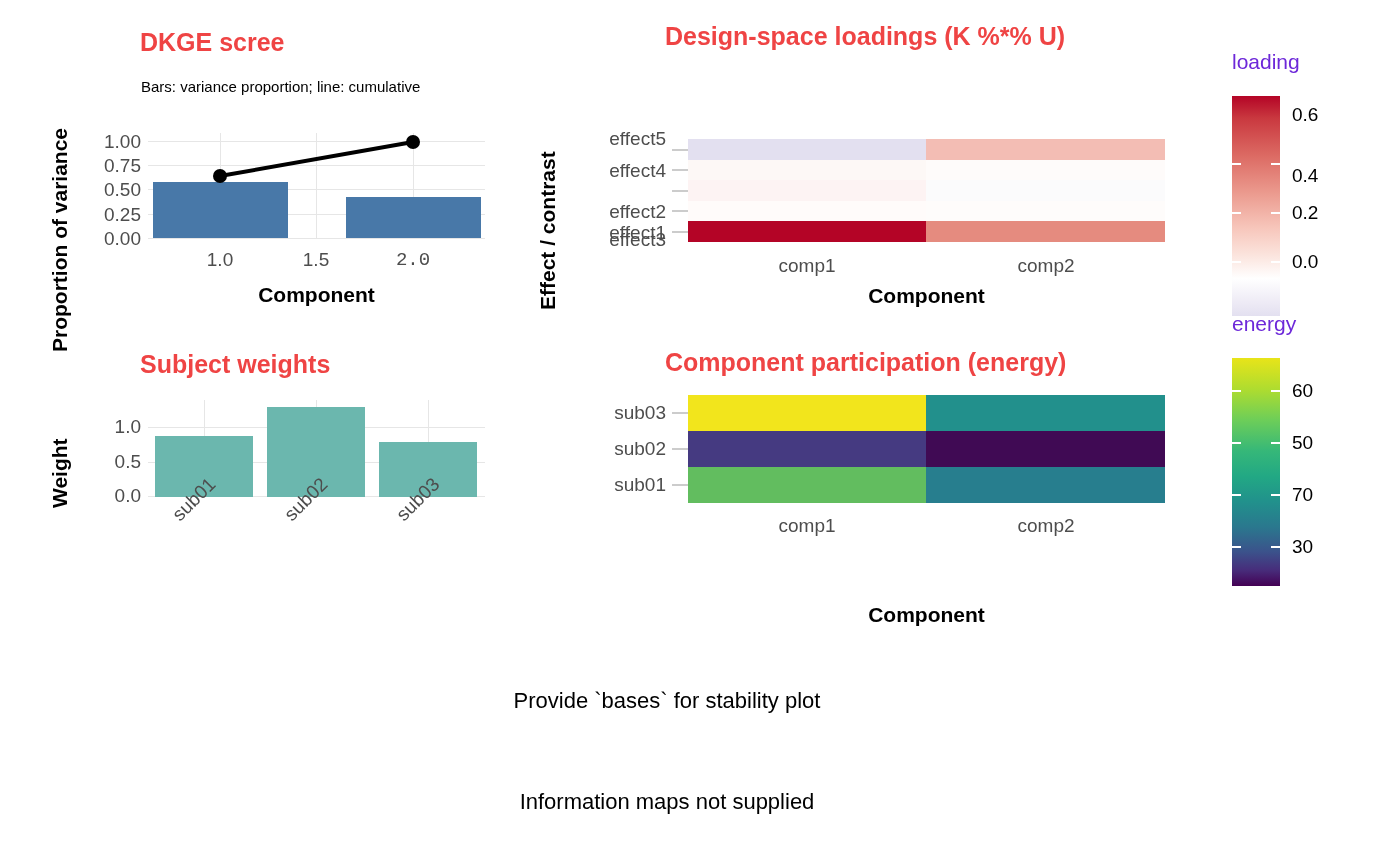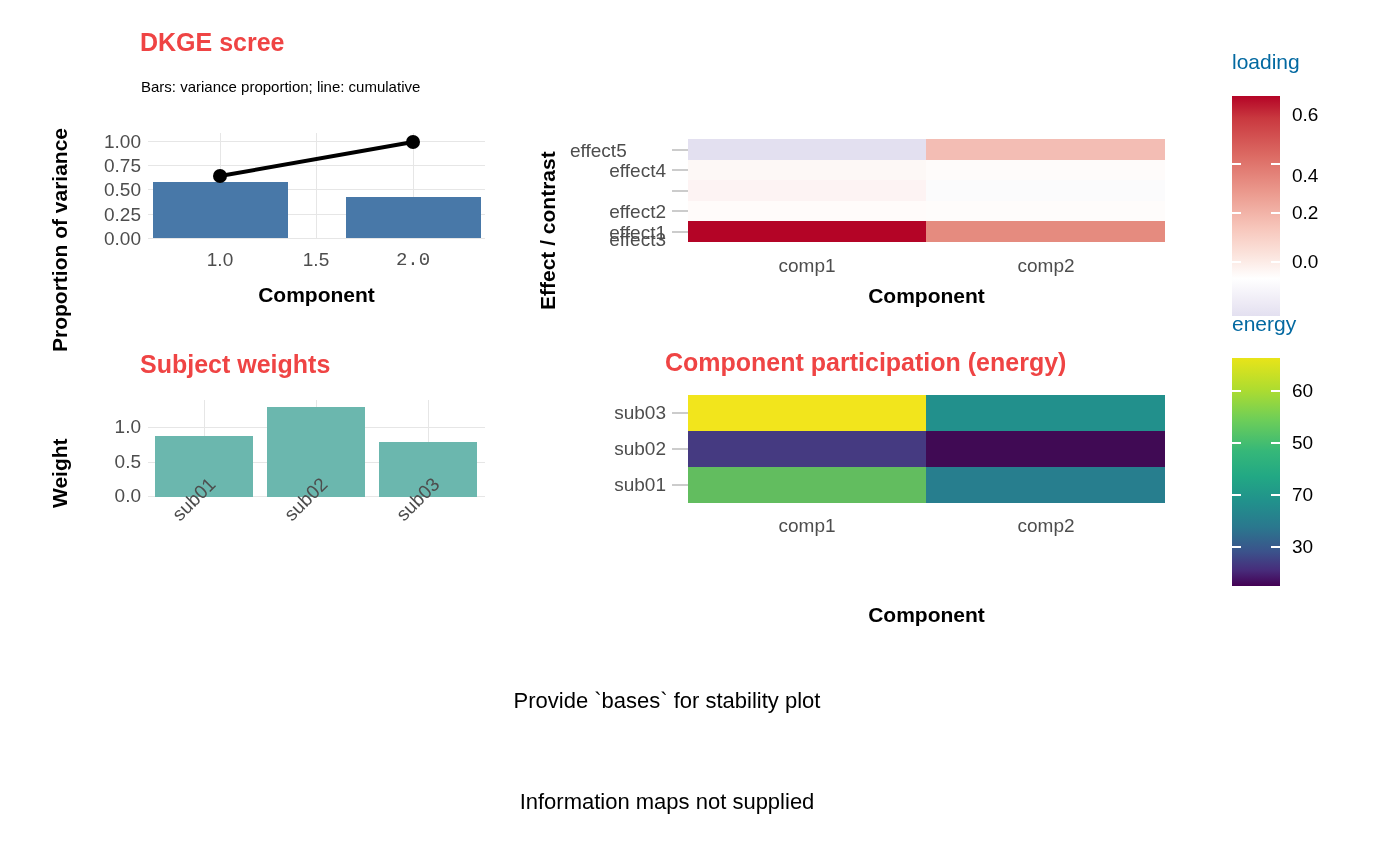--- a/index.html
+++ b/index.html
@@ -9,21 +9,21 @@
   .axis-title{font-weight:bold;font-size:21px;color:#000;}
   .panel-title{font-weight:bold;font-size:25px;color:#ef4444;}
   .subtitle{font-size:15px;color:#000;}
   .ticklab{font-size:19px;color:#4d4d4d;}
   .vert-label{transform-origin:0 0;white-space:nowrap;}
   .gridline{background:#e6e6e6;position:absolute;}
   .tickmark{background:#cccccc;position:absolute;}
   .msg{font-size:22px;color:#000;text-align:center;}
   .cell{position:absolute;}
   .bar{position:absolute;}
-  .legend-title{font-size:21px;color:#0369a1;}
+  .legend-title{font-size:21px;color:#6d28d9;}
   .legend-tick{font-size:19px;color:#000;}
   .legbar{position:absolute;}
   .legtickline{position:absolute;background:#ffffff;height:2px;width:9px;}
 </style>
 </head>
 <body>
 
 <div class="abs" style="left:0;top:0;width:520px;height:320px;">
 
   <div class="abs vert-label axis-title" style="left:48px;top:352px;transform:rotate(-90deg);">Proportion of variance</div>
@@ -64,20 +64,21 @@
   <div class="abs ticklab" style="left:291px;top:249px;width:50px;text-align:center;">1.5</div>
   <div class="abs ticklab" style="left:388px;top:249px;width:50px;text-align:center;font-family:Liberation Mono, monospace;">2.0</div>
 
   <div class="abs axis-title" style="left:148px;top:283px;width:337px;text-align:center;">Component</div>
 </div>
 
 <div class="abs" style="left:510px;top:0;width:720px;height:320px;">
 
   <div class="abs vert-label axis-title" style="left:26px;top:310px;transform:rotate(-90deg);">Effect / contrast</div>
 
+  <div class="abs panel-title" style="left:155px;top:22px;">Design-space loadings (K %*% U)</div>
 
   <div class="abs" style="left:178px;top:139px;width:477px;height:103px;">
     <div class="cell" style="left:0;top:0;width:238px;height:21px;background:#e3e0f0;"></div>
     <div class="cell" style="left:238px;top:0;width:239px;height:21px;background:#f3bdb4;"></div>
 
     <div class="cell" style="left:0;top:21px;width:238px;height:20px;background:#fdf8f6;"></div>
     <div class="cell" style="left:238px;top:21px;width:239px;height:20px;background:#fefbfa;"></div>
 
     <div class="cell" style="left:0;top:41px;width:238px;height:21px;background:#fdf3f3;"></div>
     <div class="cell" style="left:238px;top:41px;width:239px;height:21px;background:#fbfbfc;"></div>
@@ -88,21 +89,21 @@
     <div class="cell" style="left:0;top:82px;width:238px;height:21px;background:#b40426;"></div>
     <div class="cell" style="left:238px;top:82px;width:239px;height:21px;background:#e58b7f;"></div>
   </div>
 
   <div class="tickmark" style="left:162px;top:149px;width:16px;height:2px;"></div>
   <div class="tickmark" style="left:162px;top:169px;width:16px;height:2px;"></div>
   <div class="tickmark" style="left:162px;top:190px;width:16px;height:2px;"></div>
   <div class="tickmark" style="left:162px;top:210px;width:16px;height:2px;"></div>
   <div class="tickmark" style="left:162px;top:231px;width:16px;height:2px;"></div>
 
-  <div class="abs ticklab" style="left:60px;top:140px;width:96px;text-align:left;">effect5</div>
+  <div class="abs ticklab" style="left:60px;top:128px;width:96px;text-align:right;">effect5</div>
   <div class="abs ticklab" style="left:60px;top:160px;width:96px;text-align:right;">effect4</div>
   <div class="abs ticklab" style="left:60px;top:181px;width:96px;text-align:right;margin-top:48px;">effect3</div>
   <div class="abs ticklab" style="left:60px;top:201px;width:96px;text-align:right;">effect2</div>
   <div class="abs ticklab" style="left:60px;top:222px;width:96px;text-align:right;">effect1</div>
 
   <div class="abs ticklab" style="left:237px;top:255px;width:120px;text-align:center;">comp1</div>
   <div class="abs ticklab" style="left:476px;top:255px;width:120px;text-align:center;">comp2</div>
 
   <div class="abs axis-title" style="left:178px;top:284px;width:477px;text-align:center;">Component</div>
 </div>

